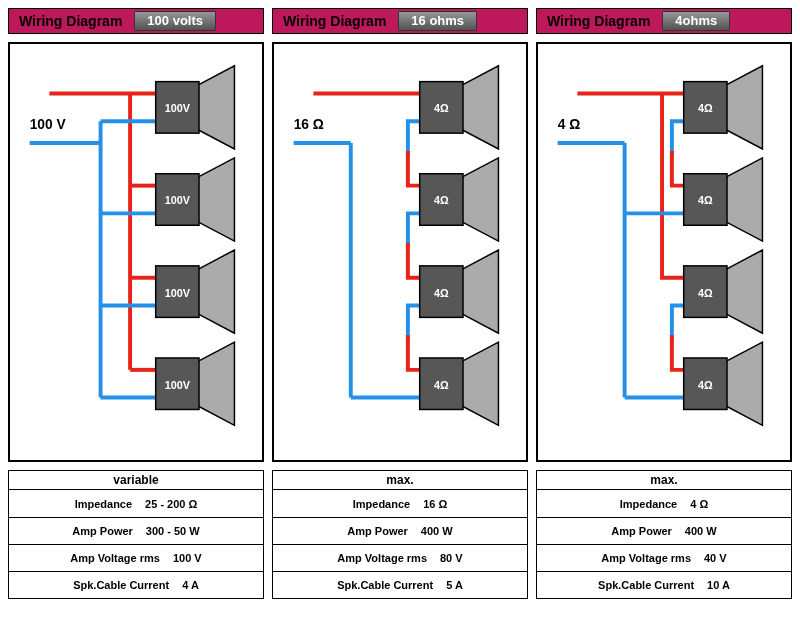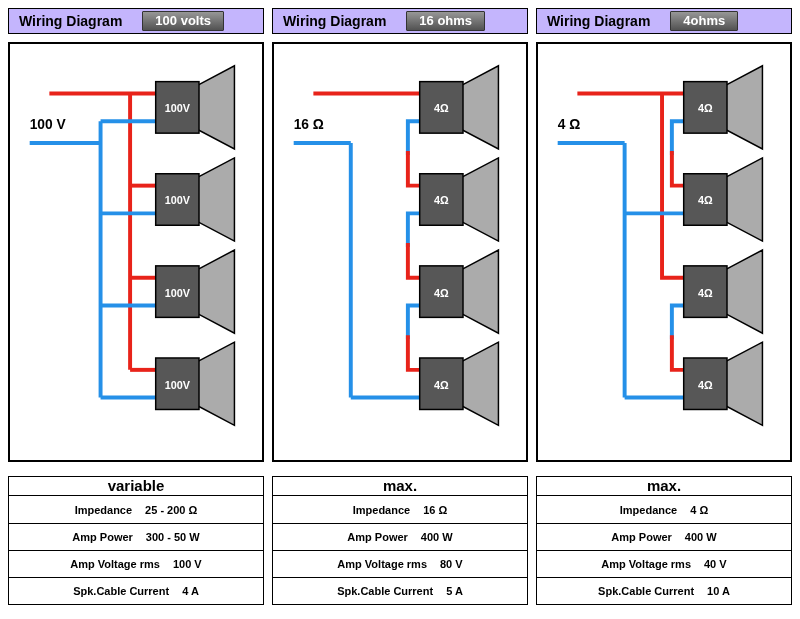--- a/index.html
+++ b/index.html
@@ -1,34 +1,34 @@
 <!DOCTYPE html>
 <html><head>
 <meta charset="utf-8">
 <style>
   * { box-sizing: border-box; margin: 0; padding: 0; }
   html, body { width: 800px; height: 619px; background: #ffffff; }
   body { font-family: "Liberation Sans", sans-serif; font-weight: bold; color: #000; }
   .page { display: grid; grid-template-columns: repeat(3, 1fr); column-gap: 8px; padding: 8px; }
 
   .head-box { border: 1px solid #000; height: 26px; display: flex; align-items: center;
-              padding-left: 10px; gap: 20px; margin-bottom: 8px; background: #c4b5fd; }
+              padding-left: 10px; gap: 12px; margin-bottom: 8px; background: #be185d; }
   .head-title { font-size: 14px; white-space: nowrap; }
   .badge { background: linear-gradient(180deg, #979797, #525252); color: #fff; font-size: 13px;
            border-radius: 1px; border: 1px solid #333; padding: 1px 12px 2px; white-space: nowrap; }
 
-  .diagram-box { border: 2px solid #000; height: 420px; margin-bottom: 14px; background: #fff; }
+  .diagram-box { border: 2px solid #000; height: 420px; margin-bottom: 8px; background: #fff; }
   .wiring { width: 100%; height: 100%; display: block; }
   .wire { fill: none; stroke-width: 4; }
   svg text { font-family: "Liberation Sans", sans-serif; font-weight: bold; }
   .spk-label { fill: #fff; font-size: 11px; text-anchor: middle; }
   .src-label { fill: #000; font-size: 14px; }
 
   .spec-table { border: 1px solid #000; background: #fff; }
-  .spec-head { text-align: center; font-size: 15px; height: 19px; line-height: 18px; border-bottom: 1px solid #000; }
+  .spec-head { text-align: center; font-size: 12px; height: 19px; line-height: 18px; border-bottom: 1px solid #000; }
   .spec-row { display: flex; justify-content: center; align-items: center; gap: 13px; height: 27px; font-size: 11px; }
   .spec-row + .spec-row { border-top: 1px solid #000; }
   .defs-holder { position: absolute; width: 0; height: 0; }
 </style>
 </head>
 <body>
 
 <svg class="defs-holder" aria-hidden="true">
   <defs>
     <g id="spk-shape">

